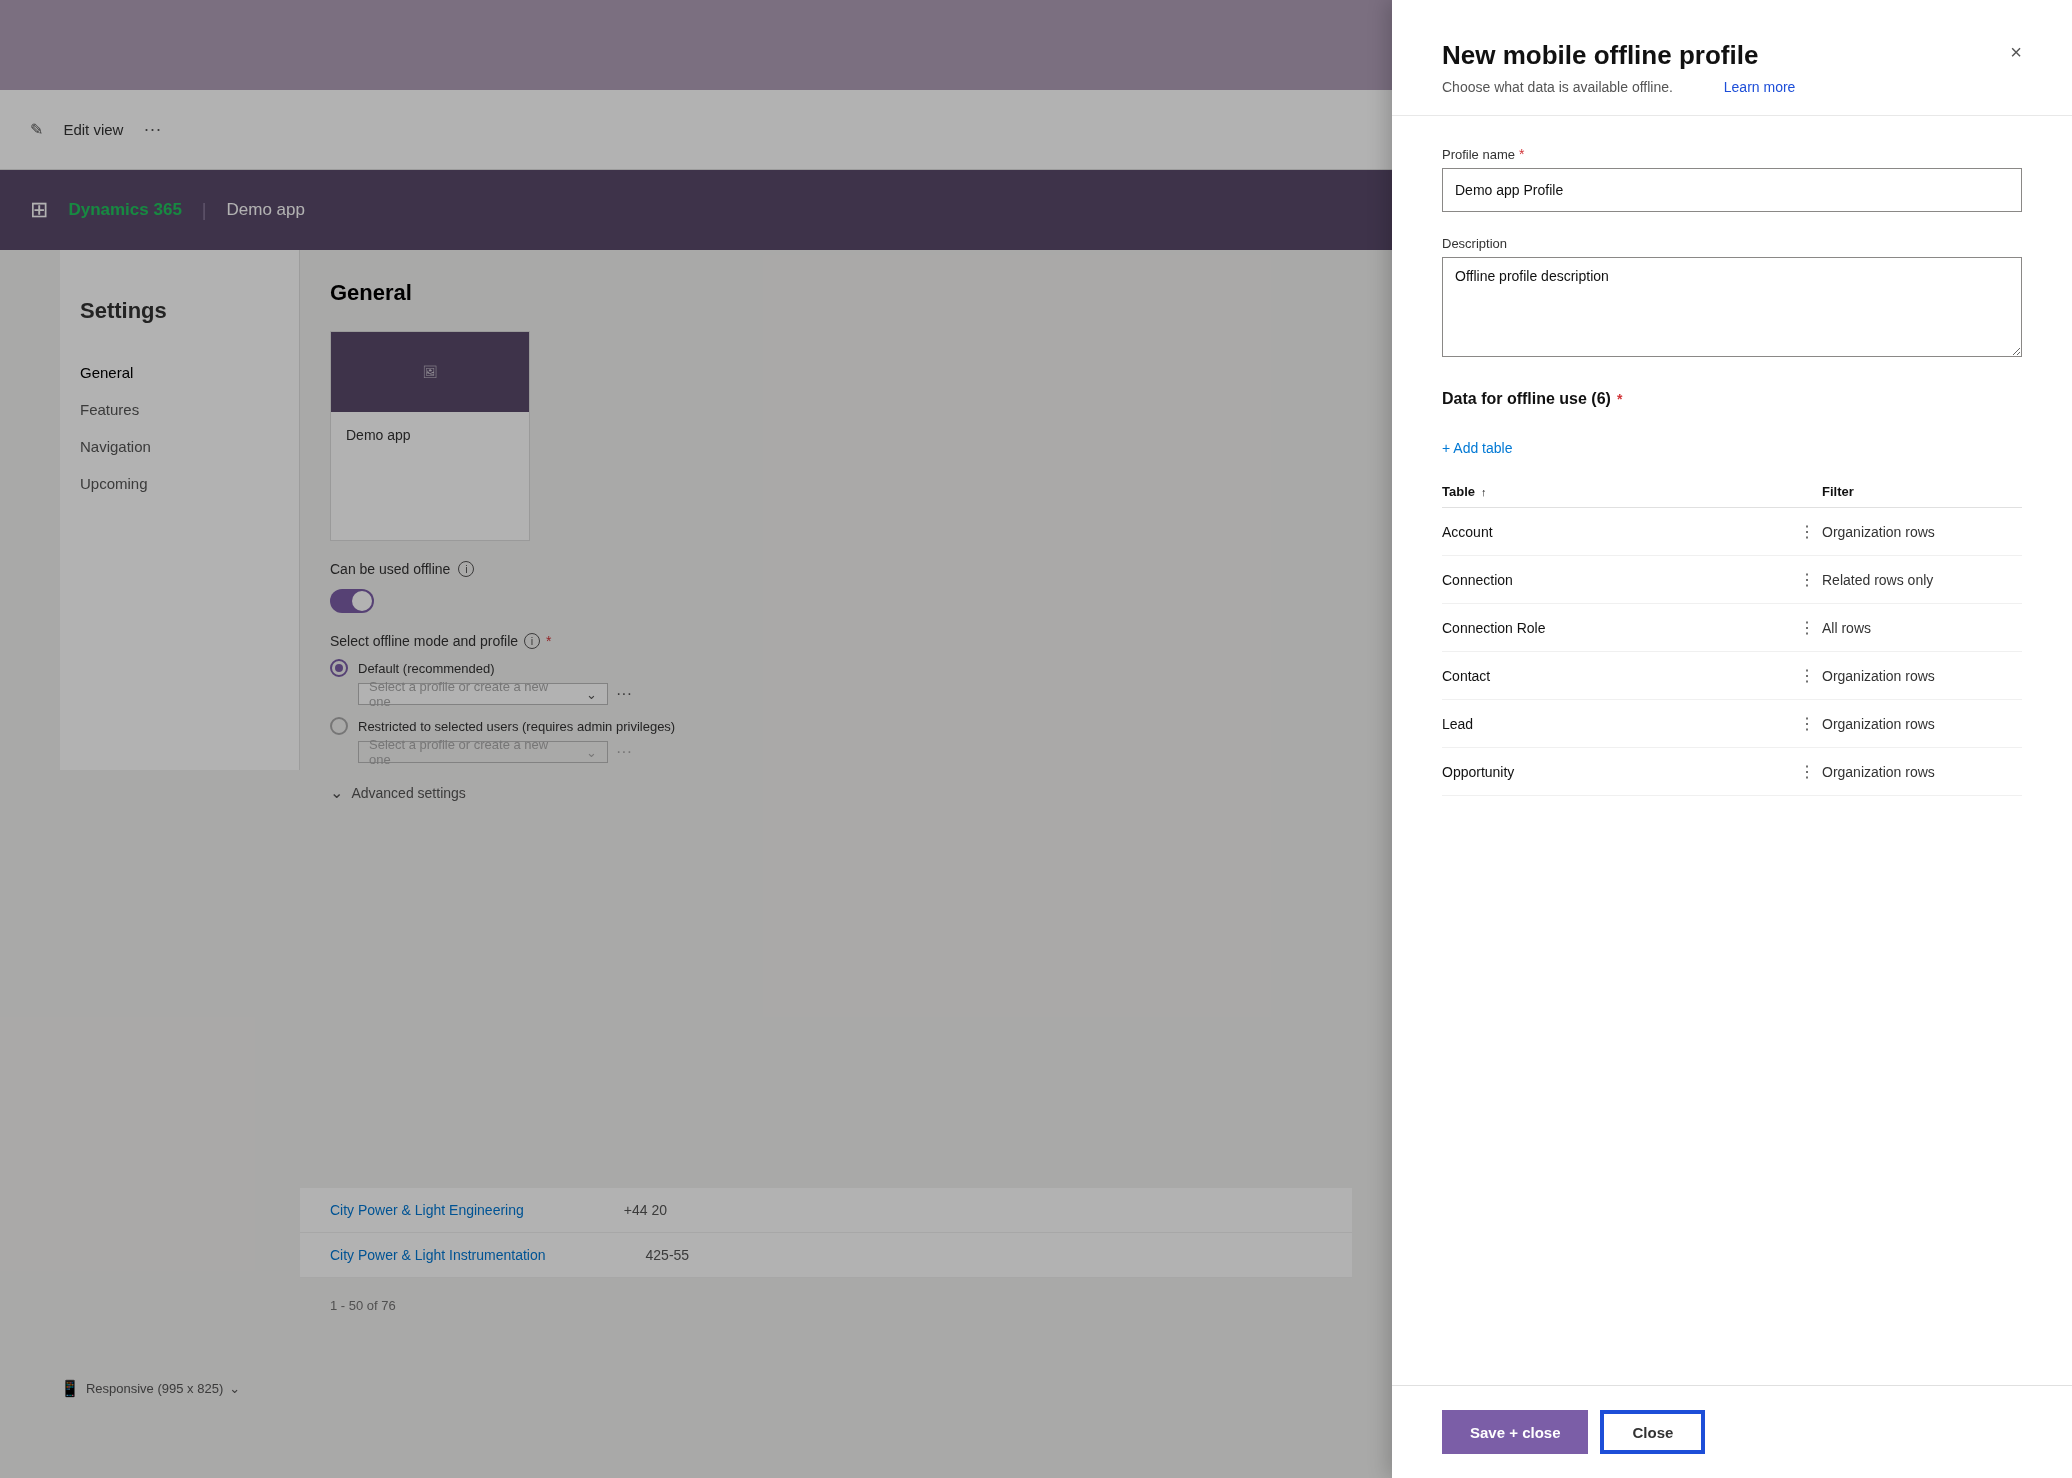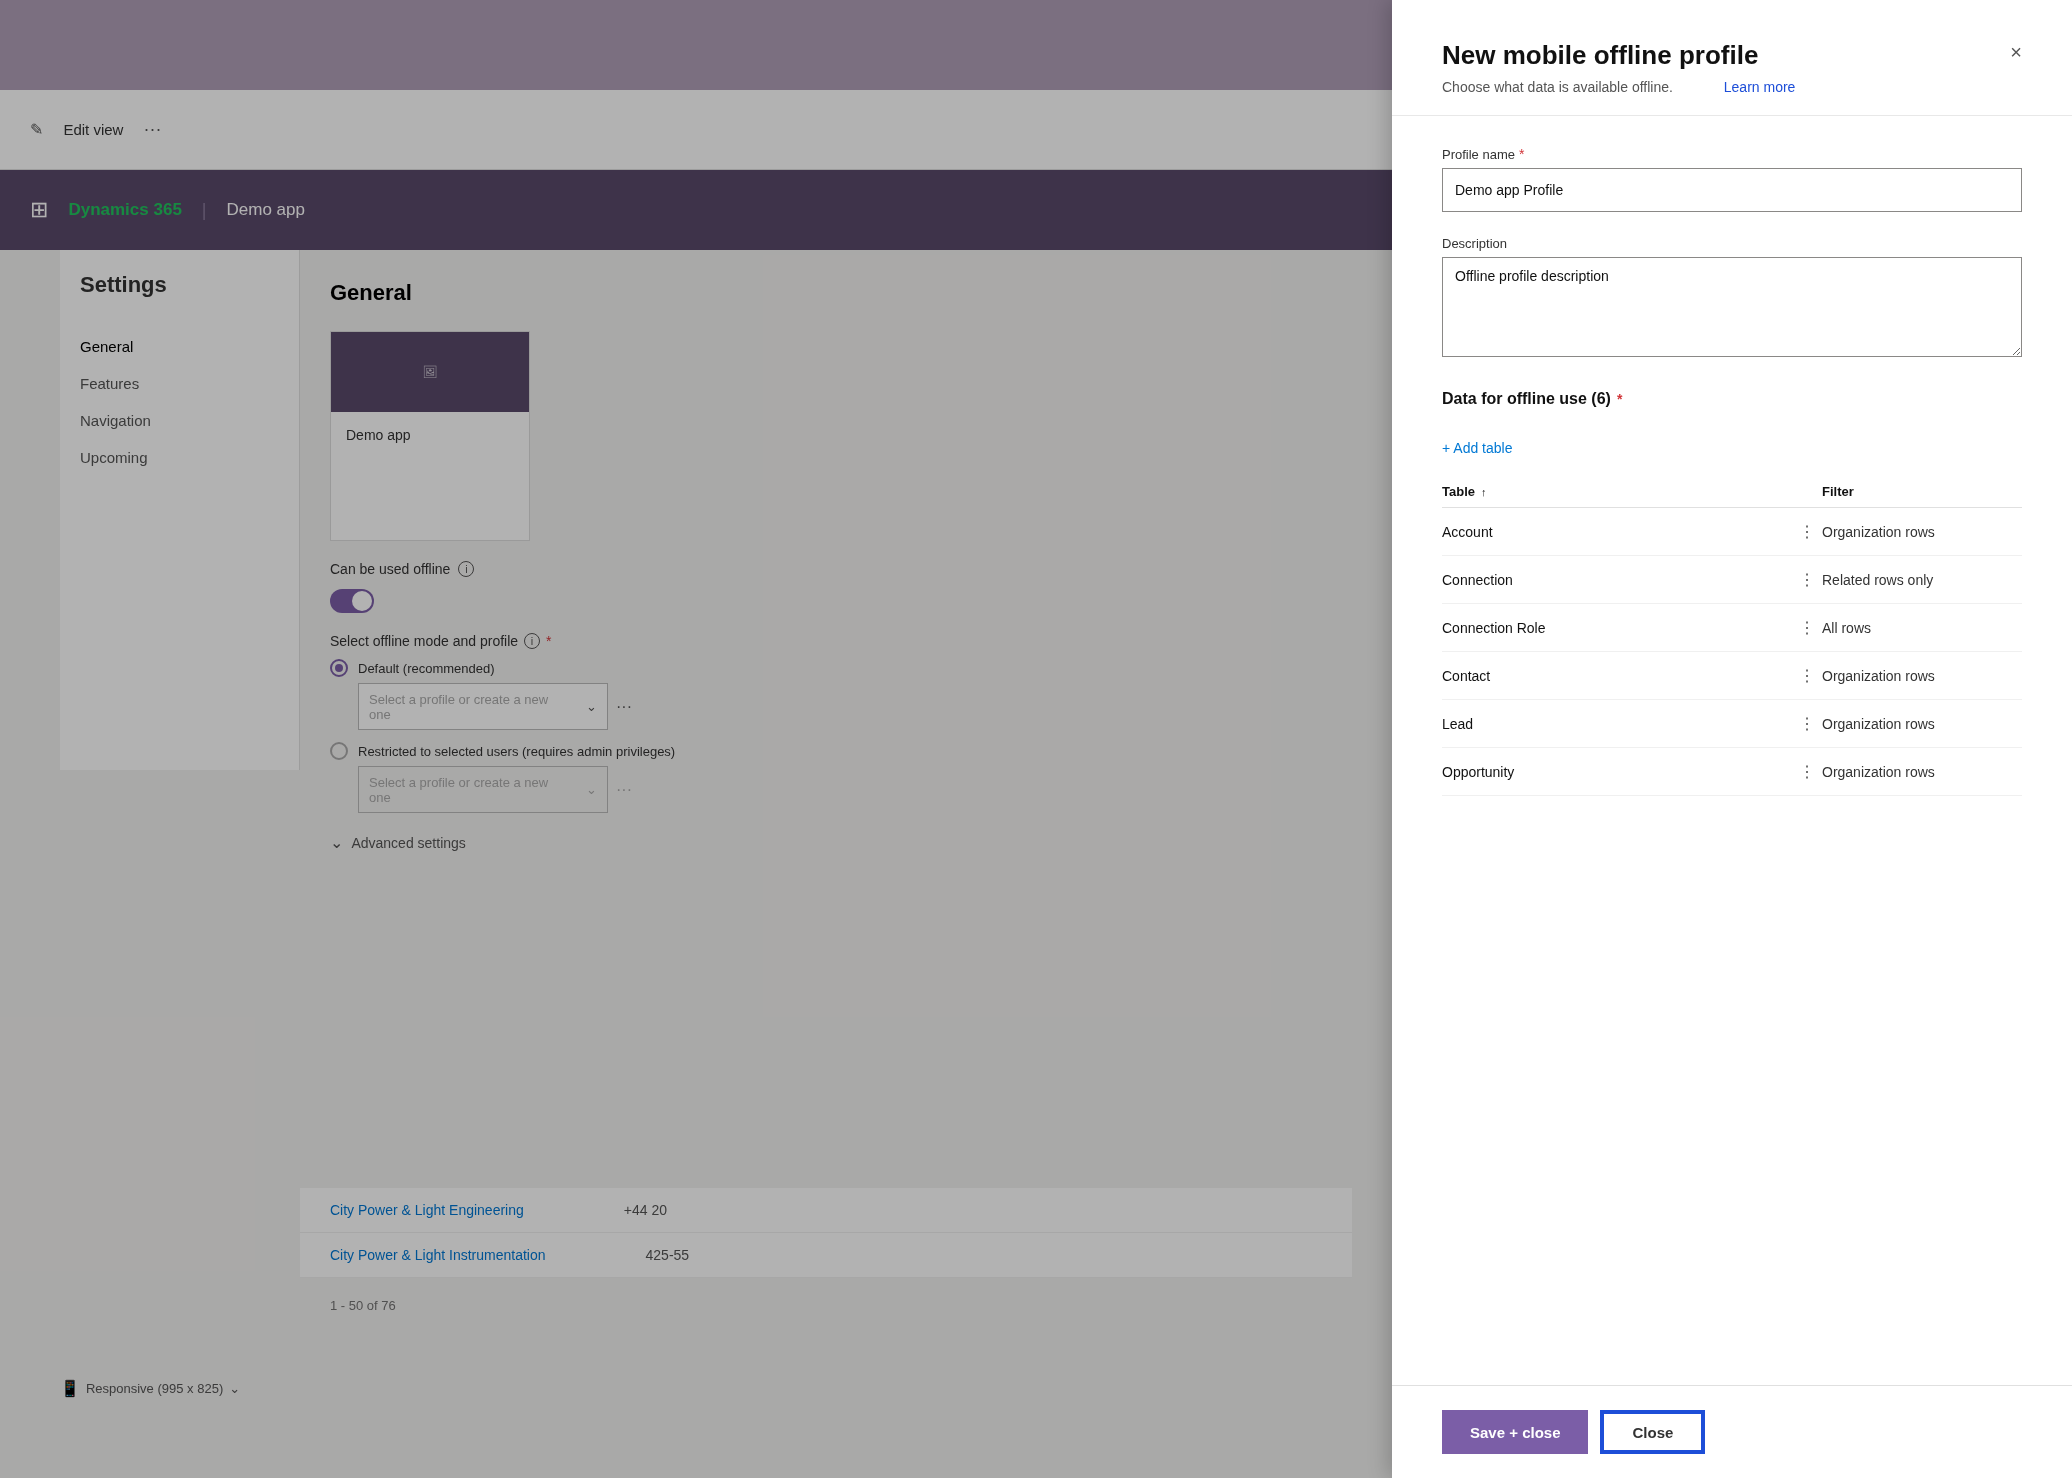--- a/index.html
+++ b/index.html
@@ -39,21 +39,21 @@
       background: #5a4a6b;
       color: #fff; font-size: 16px; display: flex; align-items: center; justify-content: center;
       font-weight: 600;
     }
 
     
     .settings-panel {
       position: absolute; top: 250px; left: 60px; width: 240px; height: 520px;
       background: #fff;
       border-right: 1px solid #e0e0e0;
-      padding: 22px 20px;
+      padding: 48px 20px;
     }
 
     .settings-title {
       font-size: 22px; font-weight: 600; color: #333; margin-bottom: 30px;
     }
 
     .settings-nav-item {
       padding: 10px 0; color: #555; cursor: pointer; font-size: 15px;
     }
     .settings-nav-item.active { color: #000; font-weight: 500; }
@@ -101,21 +101,21 @@
     .radio-row { display: flex; align-items: center; gap: 10px; }
     .radio-btn { width: 18px; height: 18px; border-radius: 50%; border: 2px solid #7b5ea7; display: flex; align-items: center; justify-content: center; }
     .radio-btn.checked::after { content: ''; width: 8px; height: 8px; border-radius: 50%; background: #7b5ea7; }
     .radio-btn.unchecked { border-color: #aaa; }
     .radio-label { font-size: 13px; color: #333; }
 
     .profile-select {
       display: flex; align-items: center; gap: 8px; margin-left: 28px;
     }
     .profile-select-box {
-      width: 250px; height: 47px; border: 1px solid #bbb; background: #fff;
+      width: 250px; height: 22px; border: 1px solid #bbb; background: #fff;
       padding: 0 10px; font-size: 13px; color: #555;
       display: flex; align-items: center; justify-content: space-between; gap: 30px;
     }
     .dots-btn { color: #555; font-size: 16px; cursor: pointer; }
 
     .advanced-settings {
       display: flex; align-items: center; gap: 8px; margin-top: 20px;
       color: #555; font-size: 14px; cursor: pointer;
     }
 

